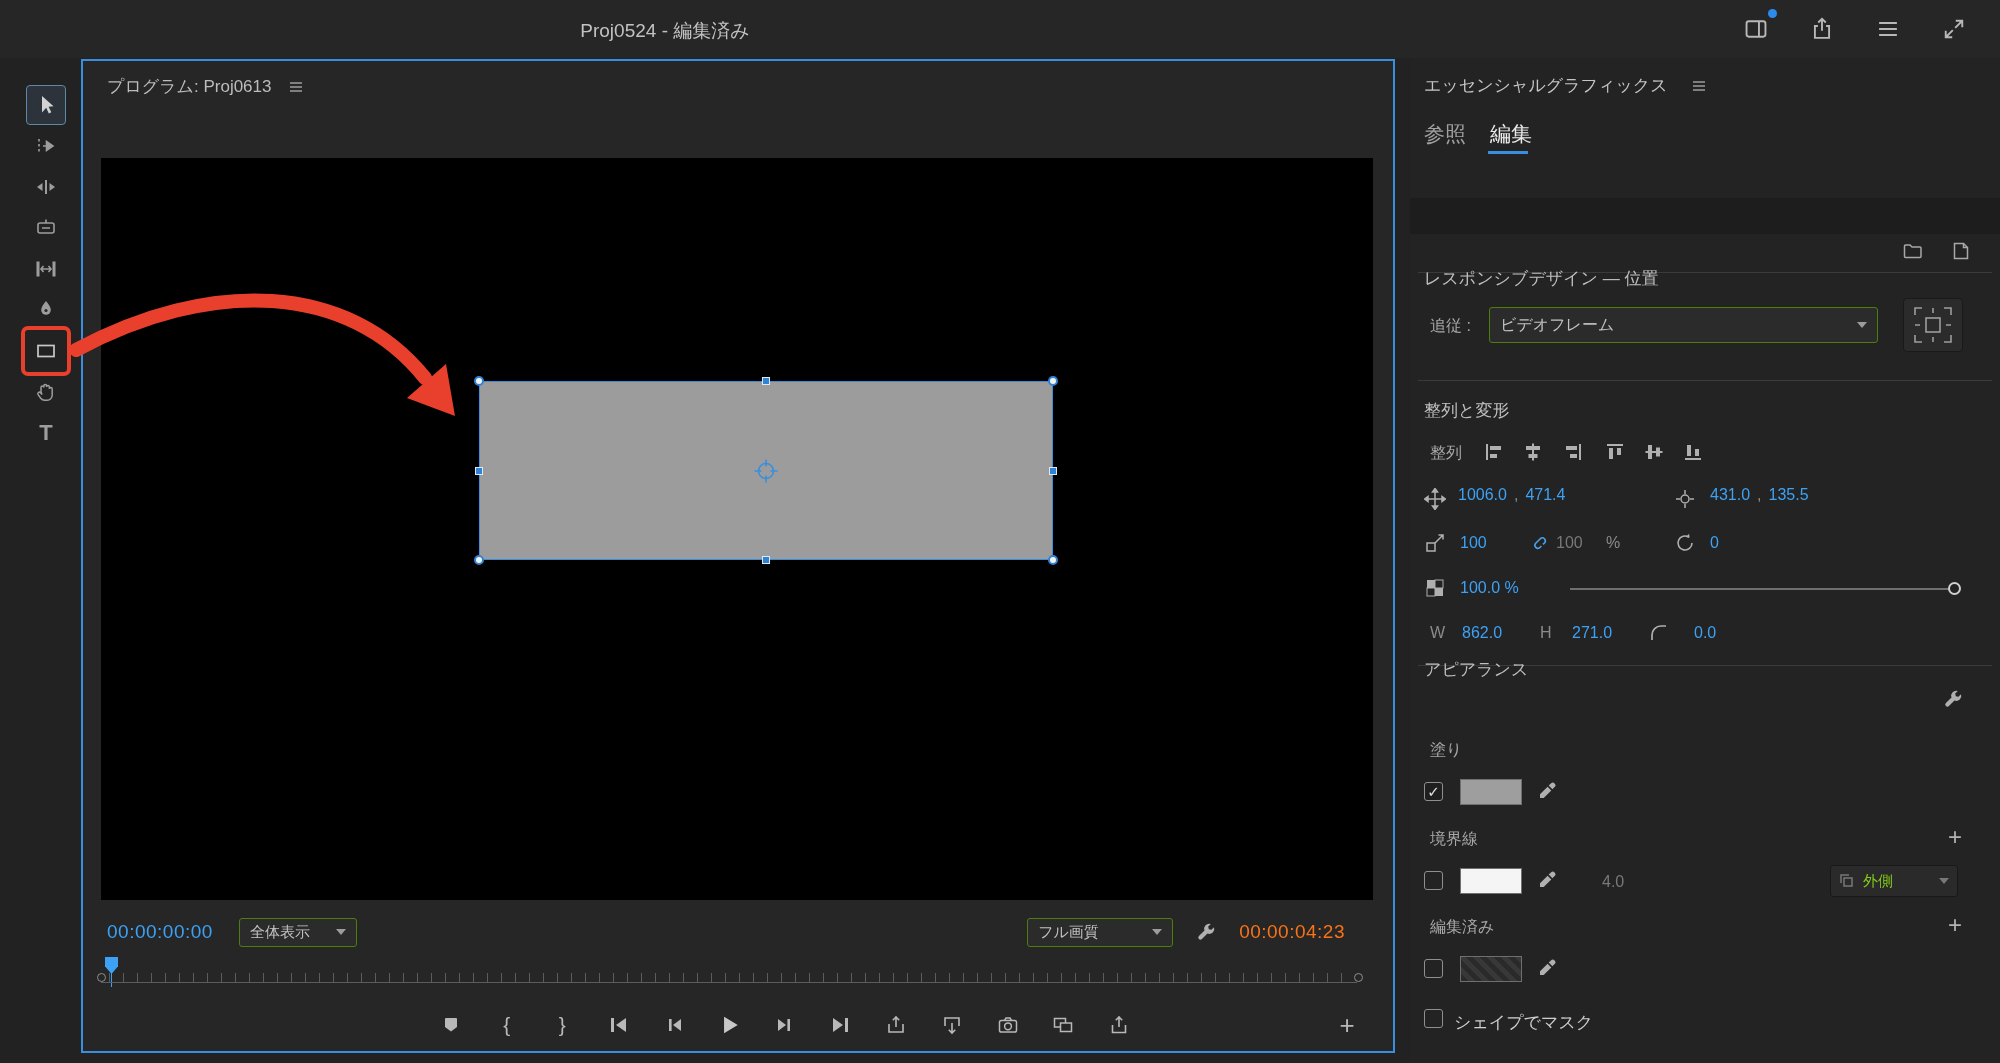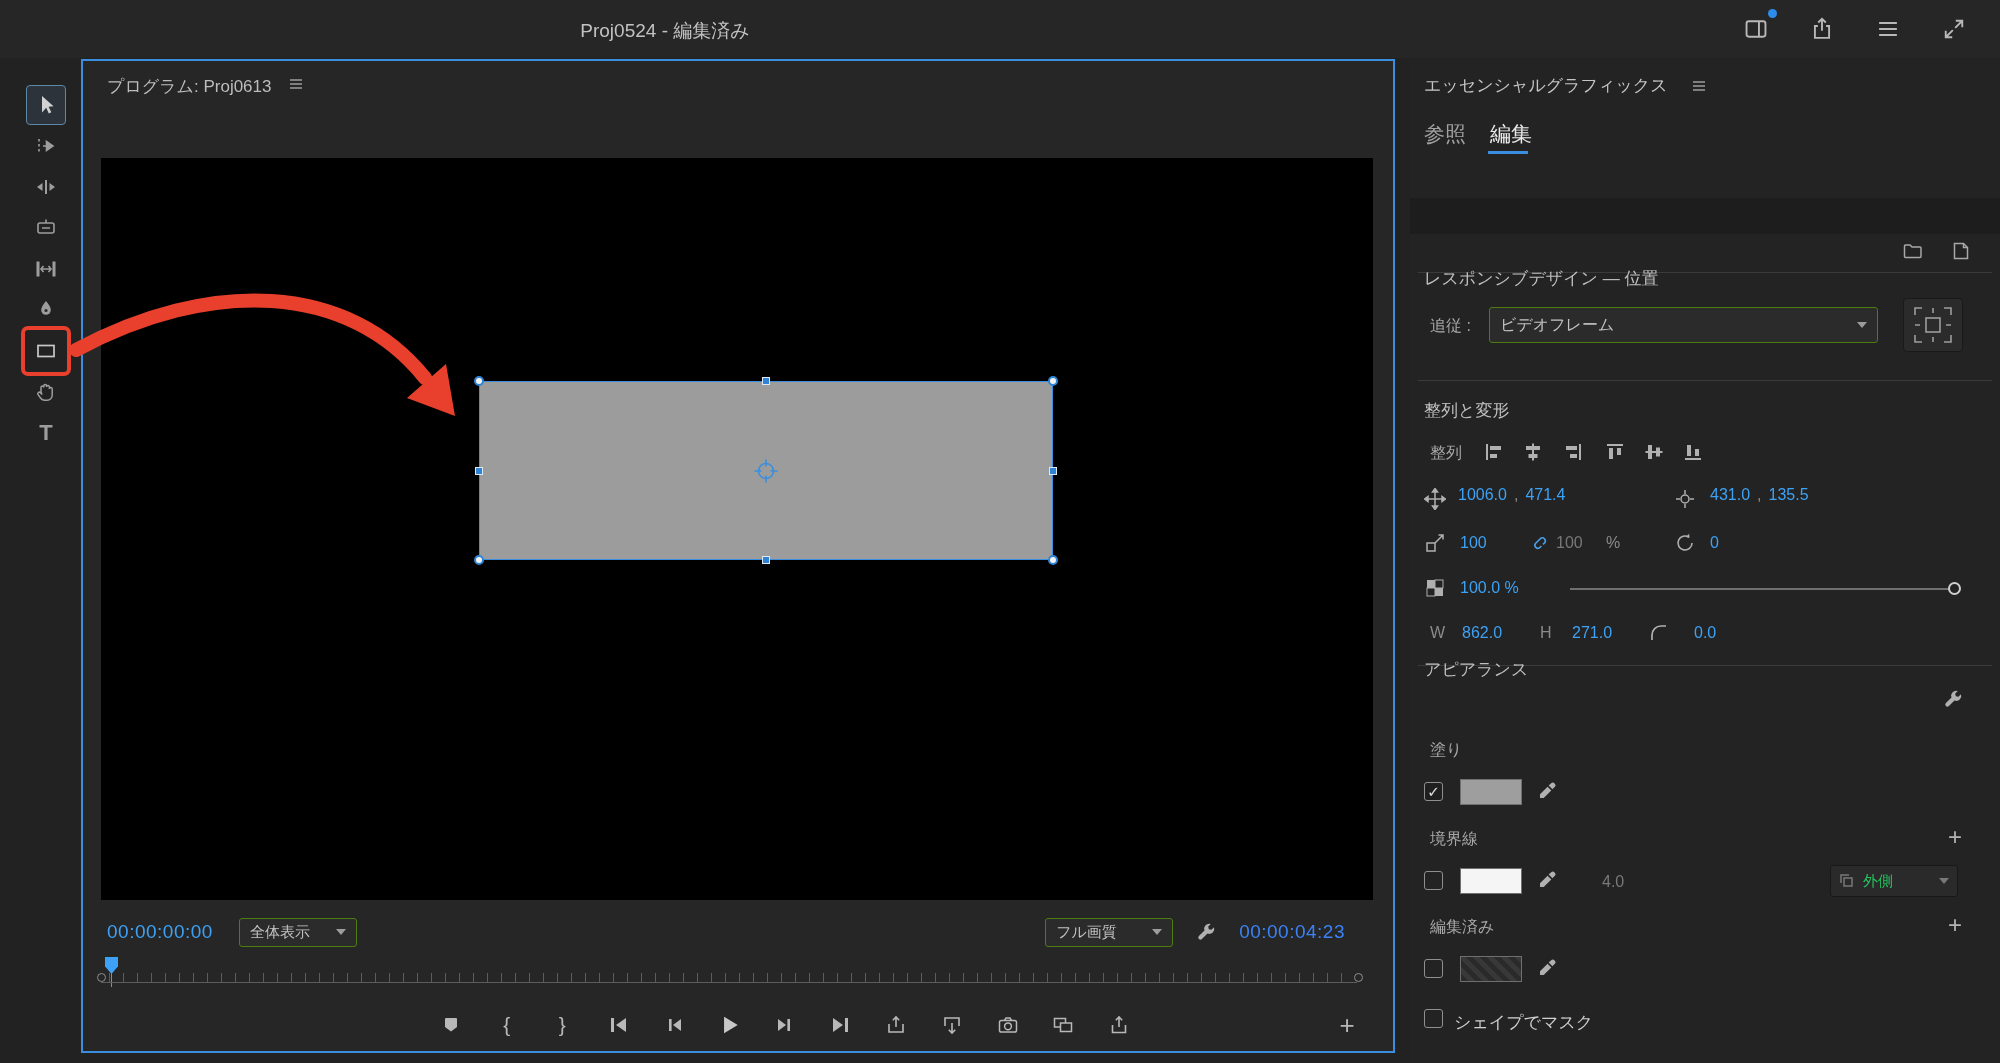--- a/index.html
+++ b/index.html
@@ -20,21 +20,21 @@
   .tb-icon{width:36px;height:36px;display:flex;align-items:center;justify-content:center;position:relative;cursor:pointer}
 
   
   .toolbar{position:absolute;left:0;top:58px;width:80px;height:1005px;}
   .tool{position:absolute;left:26px;width:40px;height:40px;display:flex;align-items:center;justify-content:center;cursor:pointer}
   .tool.selected{border:1px solid #5f87a6;border-radius:4px;background:#2c333a;}
   .red-box{position:absolute;left:21px;width:50px;height:50px;border:4px solid #e8402c;border-radius:7px;z-index:40;}
 
   
   .program{position:absolute;left:81px;top:59px;width:1314px;height:994px;background:#262626;border:2px solid #3a8ee0;}
-  .prog-header{position:absolute;left:24px;top:14px;font-size:17px;color:#bcbcbc;display:flex;gap:15px;align-items:flex-start;}
+  .prog-header{position:absolute;left:24px;top:14px;font-size:17px;color:#bcbcbc;display:flex;gap:15px;align-items:center;}
   .video{position:absolute;left:18px;top:97px;width:1272px;height:742px;background:#000;}
   .shape{position:absolute;left:378px;top:223px;width:574px;height:179px;background:#9c9c9c;border:1px solid #3a8ee0;}
   .handle-c{position:absolute;width:10px;height:10px;border-radius:50%;background:#f2f2f2;border:2px solid #2f83d4;}
   .handle-m{position:absolute;width:8px;height:8px;background:#2f83d4;border:1px solid #dfe9f2;}
   .dropdown{display:flex;align-items:center;justify-content:space-between;background:#2b2b2b;border:1px solid #4d7c0f;border-radius:3px;color:#c2c2c2;padding:0 10px;cursor:pointer}
   .chev{width:0;height:0;border-left:5px solid transparent;border-right:5px solid transparent;border-top:6px solid #9c9c9c}
   .timecode{font-size:19px;letter-spacing:.5px}
   .ruler{position:absolute;left:26px;top:912px;width:1240px;height:10px;
     background:repeating-linear-gradient(90deg,#5c5c5c 0 1px,transparent 1px 14px);}
   .ruler-base{position:absolute;left:18px;top:921px;width:1256px;height:1px;background:#5c5c5c;}
@@ -58,21 +58,21 @@
   .val{font-size:16px;cursor:pointer}
   .icon24{width:26px;height:26px;display:flex;align-items:center;justify-content:center}
   .align-btn{position:absolute;width:28px;height:28px;display:flex;align-items:center;justify-content:center;cursor:pointer}
   .checkbox{position:absolute;width:19px;height:19px;border:1.5px solid #8f8f8f;border-radius:3px;background:transparent;cursor:pointer}
   .checkbox.checked{background:#1f1f1f;color:#e0e0e0;font-size:15px;display:flex;align-items:center;justify-content:center}
   .swatch{position:absolute;width:62px;height:26px;border:1px solid #6f6f6f;cursor:pointer}
   .plus-btn{position:absolute;font-size:24px;color:#b4b4b4;cursor:pointer;line-height:20px}
   .slider-track{position:absolute;height:2px;background:#6f6f6f;}
   .slider-knob{position:absolute;width:13px;height:13px;border-radius:50%;border:2px solid #cfcfcf;background:#232323;cursor:pointer}
   .stroke-dd{position:absolute;left:420px;top:807px;width:128px;height:32px;display:flex;align-items:center;gap:8px;
-    background:#2a2a2a;border:1px solid #181818;border-radius:3px;padding:0 8px;color:#22c55e;font-size:15px;cursor:default}
+    background:#2a2a2a;border:1px solid #181818;border-radius:3px;padding:0 8px;color:#84cc16;font-size:15px;cursor:default}
 </style>
 </head>
 <body>
 
 <div class="app">
 
   <div class="topbar">
     <div class="topbar-title">Proj0524 - 編集済み</div>
     <div class="topbar-icons">
       <div class="tb-icon">
@@ -184,28 +184,28 @@
     </div>
 
     <div class="abs row" style="left:24px;top:855px;height:32px;gap:26px">
       <span class="timecode blue">00:00:00:00</span>
       <div class="dropdown" style="width:118px;height:29px">
         <span style="font-size:15px">全体表示</span>
         <span class="chev"></span>
       </div>
     </div>
     <div class="abs row" style="right:48px;top:855px;height:32px;gap:22px">
-      <div class="dropdown" style="width:128px;height:29px">
+      <div class="dropdown" style="width:146px;height:29px">
         <span style="font-size:15px">フル画質</span>
         <span class="chev"></span>
       </div>
       <svg width="22" height="22" viewBox="0 0 22 22">
           <path d="M19 6.2 a5 5 0 0 1 -6.5 6.3 l-5.6 5.6 a2.1 2.1 0 0 1 -3 -3 l5.6 -5.6 A5 5 0 0 1 15.8 3 l-2.6 2.6 .6 2.6 2.6 .6 z" fill="#b0b0b0"></path>
         </svg>
-      <span class="timecode" style="color:#3b82f6">00:00:04:23</span>
+      <span class="timecode" style="color:#f97316">00:00:04:23</span>
     </div>
 
     <div class="playhead"></div>
     <div class="playline"></div>
     <div class="ruler"></div>
     <div class="ruler-base"></div>
     <div class="end-dot" style="left:14px"></div>
     <div class="end-dot" style="left:1271px"></div>
 
     <div class="transport">

